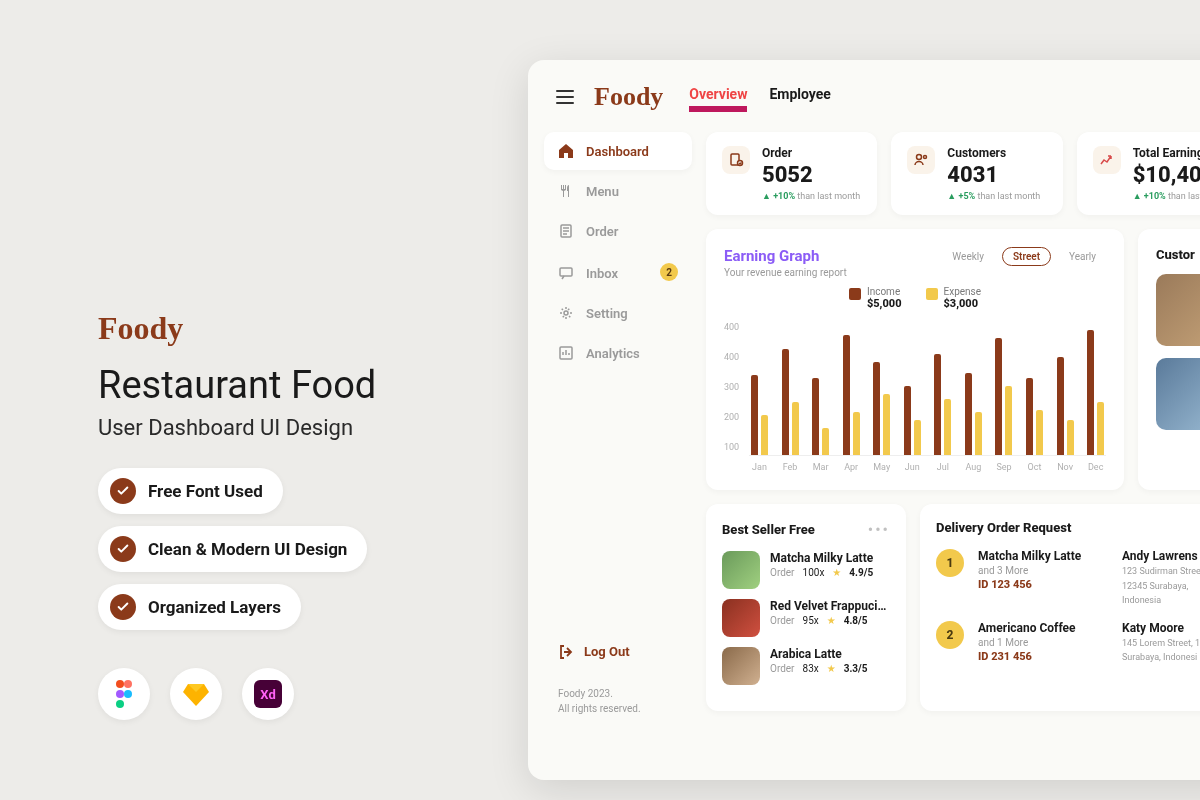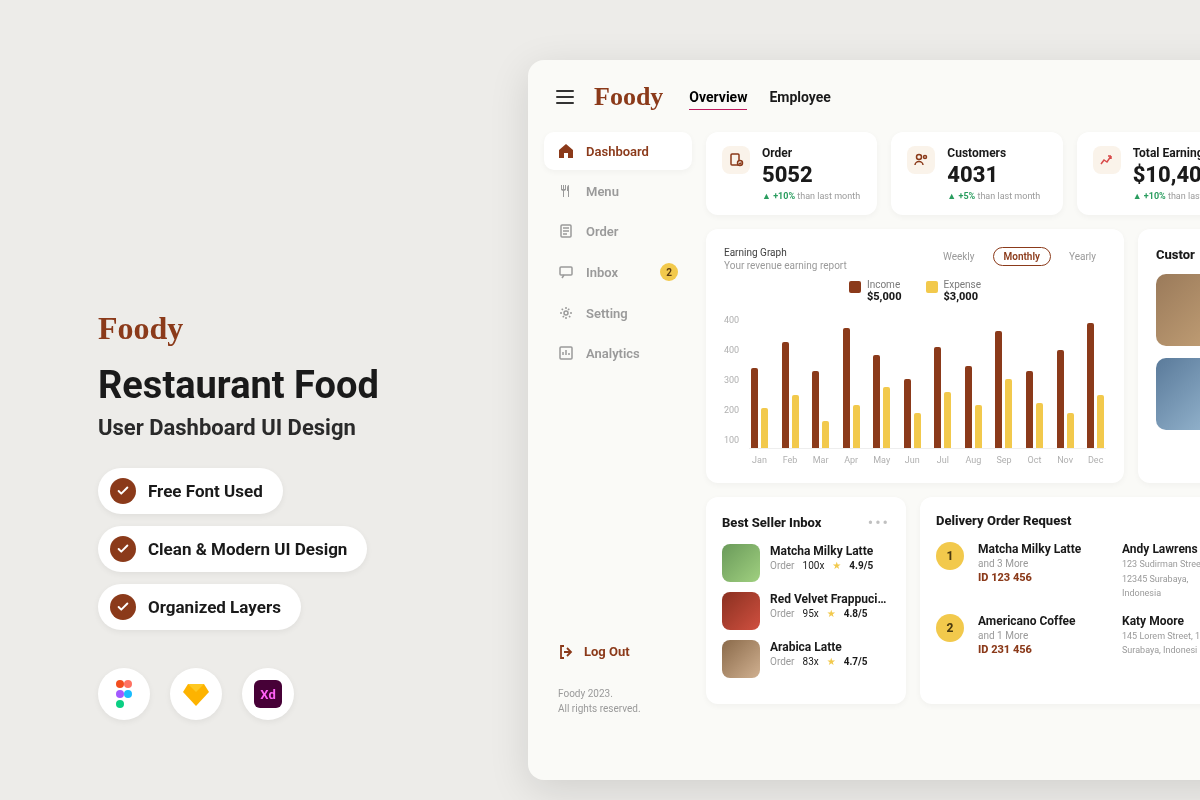--- a/index.html
+++ b/index.html
@@ -1,56 +1,56 @@
 <!DOCTYPE html>
 <html><head>
 <meta charset="utf-8">
 <style>
 *{margin:0;padding:0;box-sizing:border-box;font-family:-apple-system,BlinkMacSystemFont,"Segoe UI",Roboto,sans-serif}
 body{background:#edece9;width:1200px;height:800px;overflow:hidden;position:relative}
 .promo{position:absolute;left:98px;top:310px;width:340px}
 .promo-logo{font-family:Georgia,serif;font-size:32px;font-weight:bold;color:#8b3a1a;margin-bottom:18px}
-.promo-title{font-size:38px;font-weight:700;color:#1a1a1a;line-height:1.1;margin-bottom:8px}
-.promo-sub{font-size:22px;font-weight:700;color:#2a2a2a;margin-bottom:28px}
+.promo-title{font-size:38px;font-weight:400;color:#1a1a1a;line-height:1.1;margin-bottom:8px}
+.promo-sub{font-size:22px;font-weight:400;color:#2a2a2a;margin-bottom:28px}
 .pill{display:inline-flex;align-items:center;gap:12px;background:#fff;border-radius:26px;padding:10px 20px 10px 12px;margin-bottom:12px;box-shadow:0 2px 6px rgba(0,0,0,.06)}
 .check{width:26px;height:26px;border-radius:50%;background:#8b3a1a;display:flex;align-items:center;justify-content:center;flex-shrink:0}
 .check svg{width:14px;height:14px}
 .pill-text{font-size:17px;font-weight:700;color:#1a1a1a}
 .tool-row{display:flex;gap:20px;margin-top:26px}
 .tool-badge{width:52px;height:52px;border-radius:50%;background:#fff;display:flex;align-items:center;justify-content:center;box-shadow:0 2px 6px rgba(0,0,0,.06)}
 .app-window{position:absolute;left:528px;top:60px;width:720px;height:720px;background:#fafaf7;border-radius:16px;box-shadow:0 10px 40px rgba(0,0,0,.12);overflow:hidden}
 .topbar{display:flex;align-items:center;gap:20px;padding:22px 28px 20px}
 .hamburger{display:flex;flex-direction:column;gap:4px;cursor:pointer}
 .hamburger span{width:18px;height:2px;background:#333;border-radius:2px}
 .app-logo{font-family:Georgia,serif;font-size:26px;font-weight:bold;color:#8b3a1a}
 .tabs{display:flex;gap:22px;margin-left:6px}
 .tab{font-size:14px;font-weight:700;color:#1a1a1a;padding:4px 0;cursor:pointer}
-.tab.active{color:#000000;border-bottom:1px solid #be185d}
+.tab.active{color:#ef4444;border-bottom:6px solid #be185d}
 .content{display:flex;padding:0 0 0 16px;gap:14px}
 .sidebar{width:148px;flex-shrink:0;display:flex;flex-direction:column}
-.nav-item{display:flex;align-items:center;gap:12px;padding:11px 14px;border-radius:10px;font-size:13px;font-weight:600;color:#9a9a9a;cursor:pointer;margin-bottom:2px}
+.nav-item{display:flex;align-items:flex-end;gap:12px;padding:11px 14px;border-radius:10px;font-size:13px;font-weight:600;color:#9a9a9a;cursor:pointer;margin-bottom:2px}
 .nav-item.active{background:#fff;color:#8b3a1a;box-shadow:0 2px 6px rgba(0,0,0,.04)}
 .nav-item svg{width:16px;height:16px;flex-shrink:0}
 .nav-badge{margin-left:auto;background:#f2c94c;color:#5a3a10;font-size:10px;font-weight:700;width:18px;height:18px;border-radius:50%;display:flex;align-items:center;justify-content:center}
 .logout{margin-top:260px;display:flex;align-items:flex-start;gap:10px;padding:10px 14px;font-size:13px;font-weight:700;color:#8b3a1a;cursor:pointer}
 .footer-text{padding:16px 14px 0;font-size:10px;color:#9a9a9a;line-height:1.5}
 .main{flex:1;display:flex;flex-direction:column;gap:14px;padding-top:0}
 .stats-row{display:flex;gap:14px}
 .stat-card{background:#fff;border-radius:12px;padding:14px 16px;flex:1;min-width:160px;box-shadow:0 2px 6px rgba(0,0,0,.04);display:flex;gap:12px;overflow:hidden}
 .stat-icon{width:28px;height:28px;border-radius:8px;background:#faf3ea;display:flex;align-items:center;justify-content:center;flex-shrink:0}
 .stat-icon svg{width:16px;height:16px}
 .stat-body{flex:1;min-width:0}
 .stat-label{font-size:12px;font-weight:700;color:#1a1a1a}
 .stat-value{font-size:22px;font-weight:800;color:#1a1a1a;margin:2px 0 4px}
 .stat-change{font-size:9px;color:#9a9a9a;white-space:nowrap}
 .stat-change .up{color:#2a9d5f;font-weight:700}
 .chart-row{display:flex;gap:14px}
 .chart-card{background:#fff;border-radius:12px;padding:18px;flex:1;min-width:410px;box-shadow:0 2px 6px rgba(0,0,0,.04)}
 .chart-head{display:flex;justify-content:space-between;align-items:flex-start;margin-bottom:4px}
-.chart-title{font-size:10px;font-weight:400;color:#404040}
+.chart-title{font-size:15px;font-weight:700;color:#8b5cf6}
 .chart-sub{font-size:10px;color:#9a9a9a;margin-top:2px}
 .period-tabs{display:flex;gap:8px;align-items:center}
 .period{font-size:10px;color:#9a9a9a;padding:3px 10px;border-radius:10px;cursor:pointer}
 .period.active{border:1px solid #8b3a1a;color:#8b3a1a;font-weight:600}
 .legend{display:flex;gap:24px;justify-content:center;margin:8px 0 12px}
 .legend-item{display:flex;gap:6px;align-items:flex-start}
 .legend-swatch{width:12px;height:12px;border-radius:2px;margin-top:2px}
 .legend-label{font-size:10px;color:#7a7a7a}
 .legend-val{font-size:11px;font-weight:800;color:#1a1a1a}
 .chart-body{display:flex;gap:6px;height:150px}
@@ -270,21 +270,21 @@
 
       <div class="chart-row">
         <div class="chart-card">
           <div class="chart-head">
             <div>
               <div class="chart-title">Earning Graph</div>
               <div class="chart-sub">Your revenue earning report</div>
             </div>
             <div class="period-tabs">
               <div class="period">Weekly</div>
-              <div class="period active">Monthly</div>
+              <div class="period active">Street</div>
               <div class="period">Yearly</div>
             </div>
           </div>
           <div class="legend">
             <div class="legend-item">
               <div class="legend-swatch" style="background:#8b3a1a"></div>
               <div>
                   <div class="legend-label">Income</div>
                   <div class="legend-val">$5,000</div>
                 </div>
@@ -377,21 +377,21 @@
         <div class="side-card">
           <div class="side-title">Custor</div>
           <div class="thumb"></div>
           <div class="thumb blue"></div>
         </div>
       </div>
 
       <div class="bottom-row">
         <div class="bs-card">
           <div class="bs-head">
-            <div class="bs-title">Best Seller Inbox</div>
+            <div class="bs-title">Best Seller Free</div>
             <div class="dots">•••</div>
           </div>
           <div class="bs-item">
             <div class="bs-thumb green"></div>
             <div class="bs-body">
               <div class="bs-name">Matcha Milky Latte</div>
               <div class="bs-meta">
                   <span>Order</span> 
                   <span class="count">100x</span> 
                   <span class="star">★</span> 
@@ -412,21 +412,21 @@
             </div>
           </div>
           <div class="bs-item">
             <div class="bs-thumb brown"></div>
             <div class="bs-body">
               <div class="bs-name">Arabica Latte</div>
               <div class="bs-meta">
                   <span>Order</span> 
                   <span class="count">83x</span> 
                   <span class="star">★</span> 
-                  <span class="rating">4.7/5</span>
+                  <span class="rating">3.3/5</span>
                 </div>
             </div>
           </div>
         </div>
 
         <div class="delivery-card">
           <div class="bs-title">Delivery Order Request</div>
           <div class="del-row">
             <div class="del-num">1</div>
             <div class="del-left">

